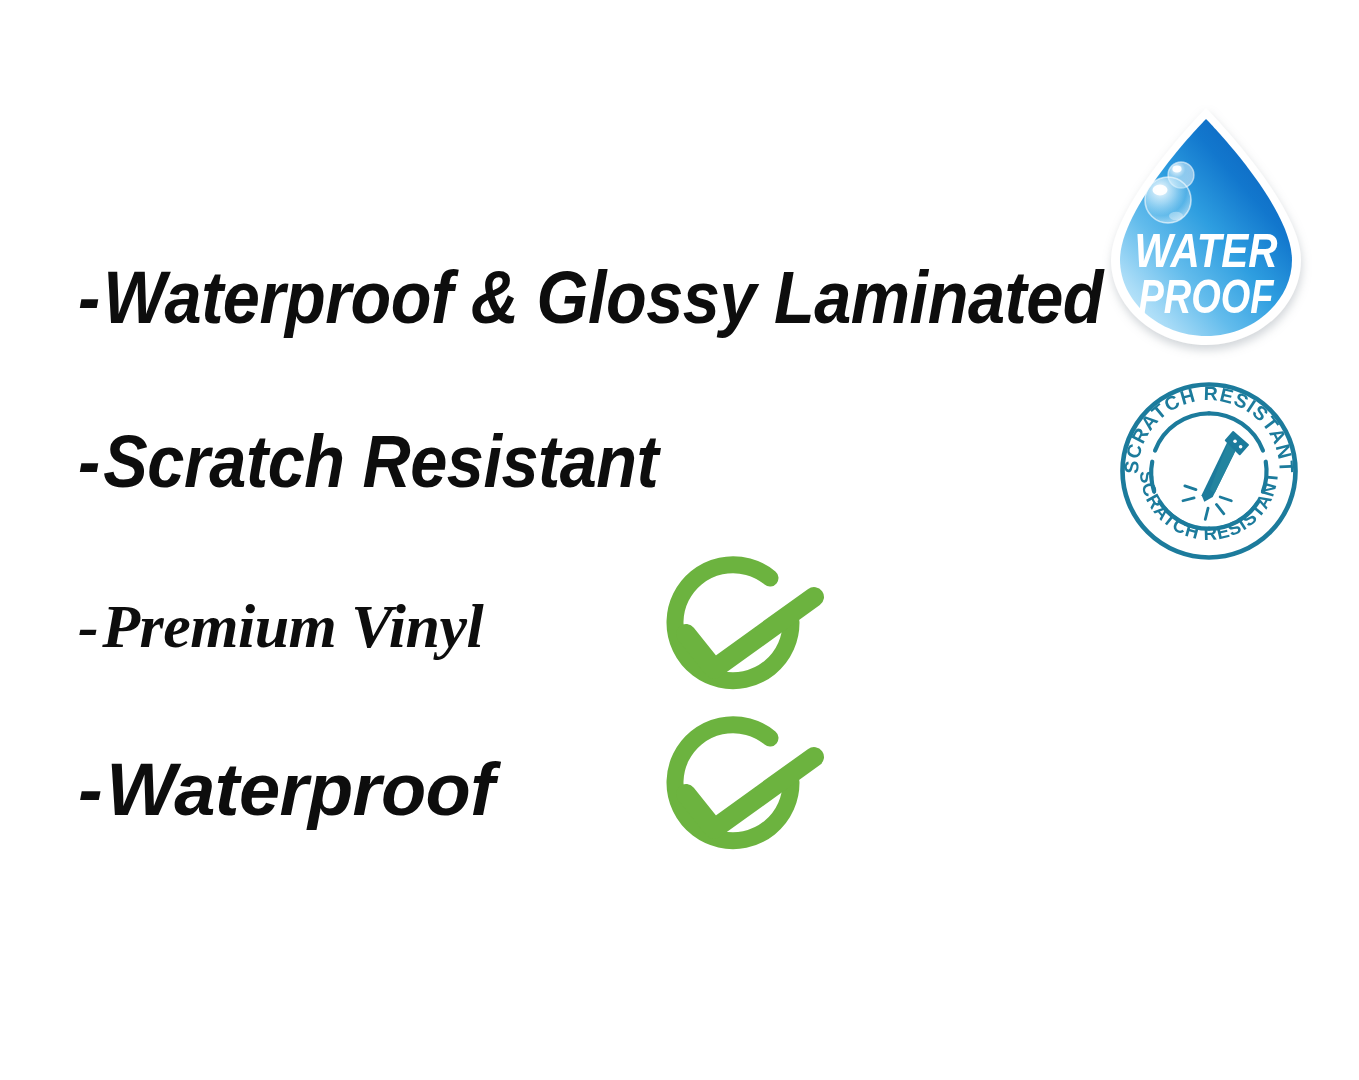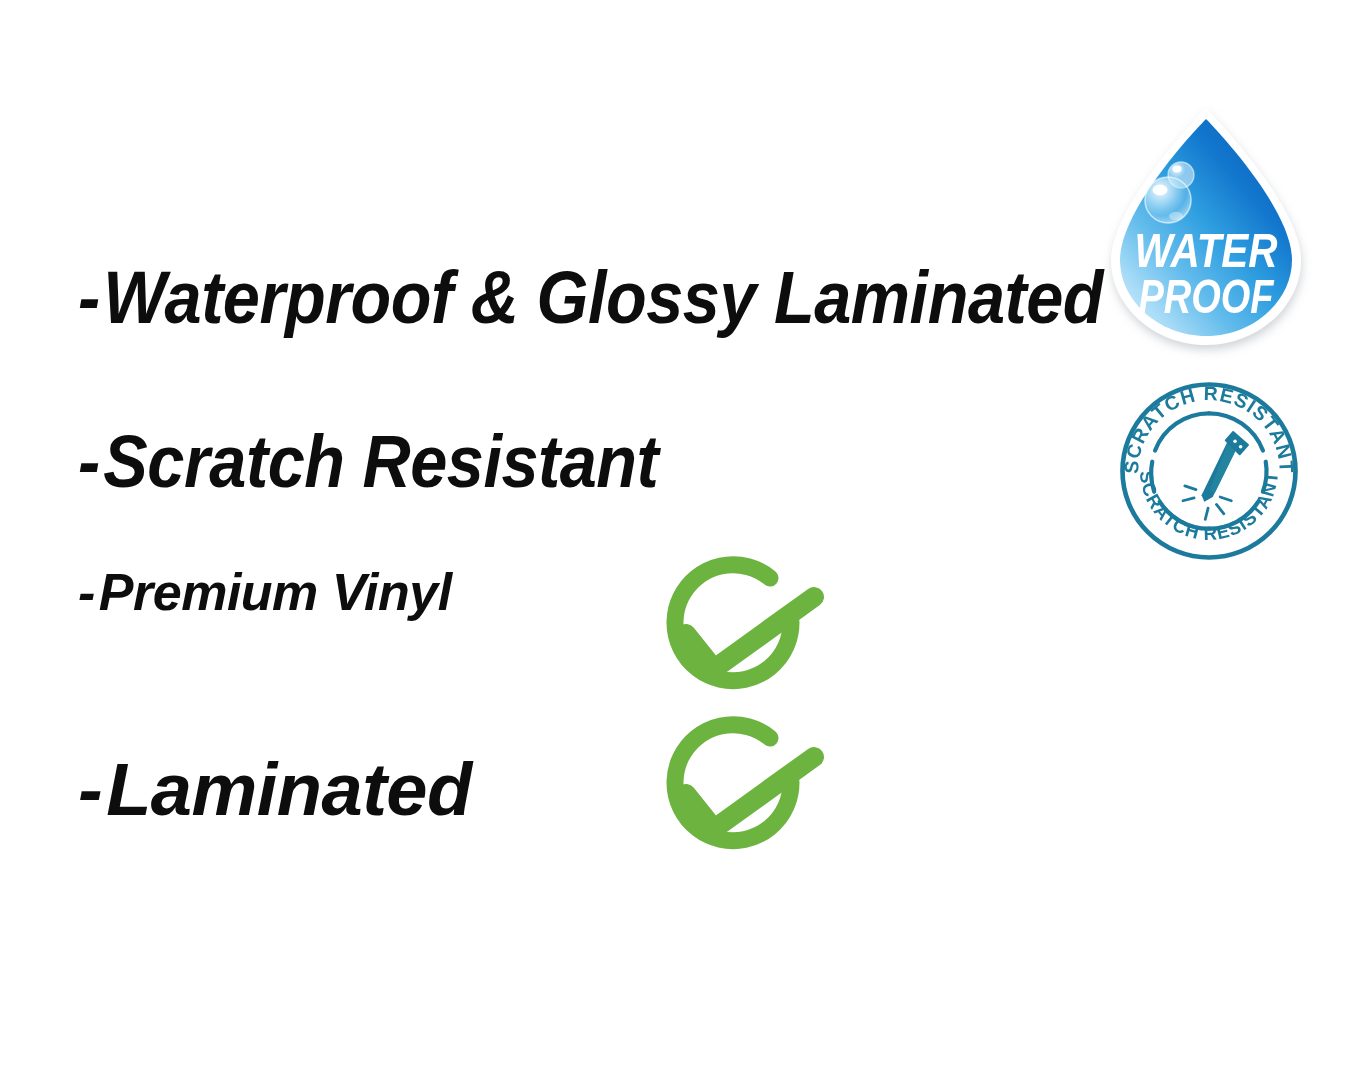--- a/index.html
+++ b/index.html
@@ -52,23 +52,24 @@
     top: 258px;
     font-size: 74px;
     line-height: 80px;
   }
   .row-1 {
     top: 422px;
     font-size: 74px;
     line-height: 80px;
   }
   .row-2 {
-    top: 552px;
-    font-size: 52px;
-    line-height: 80px;
+    top: 586px;
+    font-size: 62px;
+    line-height: 80px;
+    font-family: Liberation Serif, serif;
   }
   .row-3 {
     top: 750px;
     font-size: 74px;
     line-height: 80px;
   }
 
   
   .waterproof-badge {
     position: absolute;
@@ -127,21 +128,21 @@
 
     <div class="feature-row row-1">
       <span class="dash">-</span><span>Scratch Resistant</span>
     </div>
 
     <div class="feature-row row-2">
       <span class="dash">-</span><span>Premium Vinyl</span>
     </div>
 
     <div class="feature-row row-3">
-      <span class="dash">-</span><span>Laminated</span>
+      <span class="dash">-</span><span>Waterproof</span>
     </div>
 
   </div>
 
   <div class="waterproof-badge">
     <svg viewBox="0 0 216 262" xmlns="http://www.w3.org/2000/svg">
       <defs>
         <linearGradient id="dropGrad" x1="0.05" y1="1" x2="0.95" y2="0.02">
           <stop offset="0%" stop-color="#d4f0fd"></stop>
           <stop offset="14%" stop-color="#a9dcf7"></stop>

